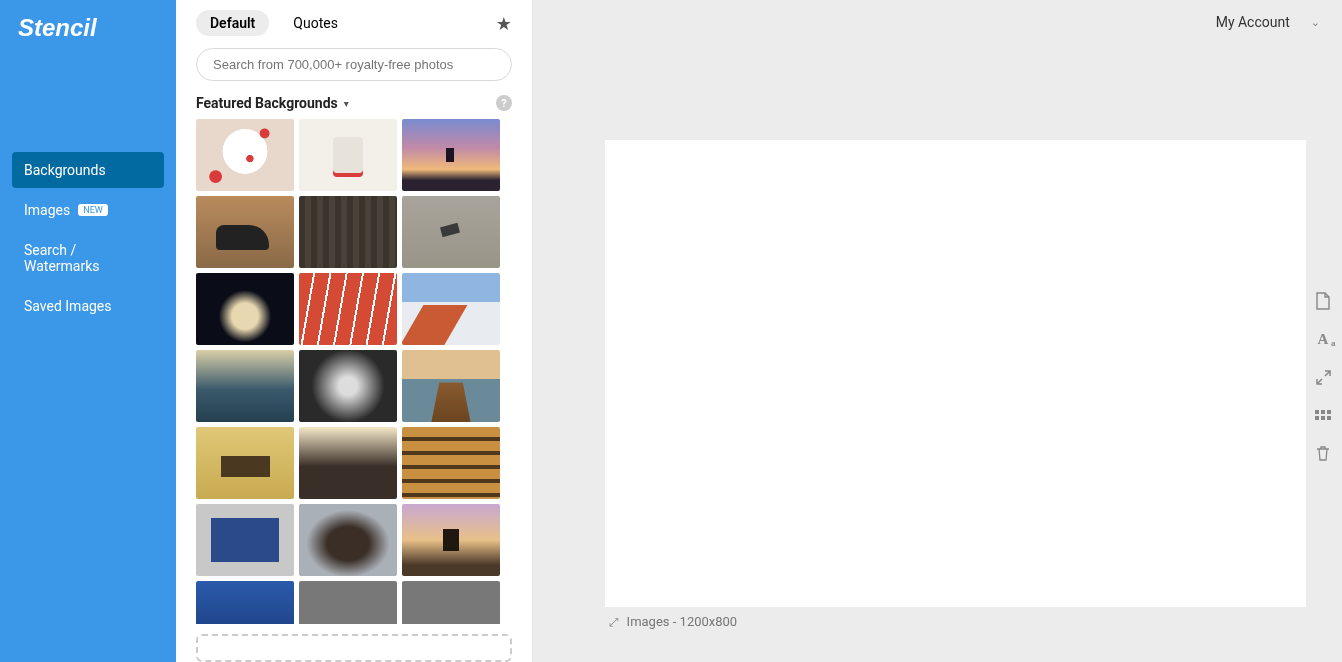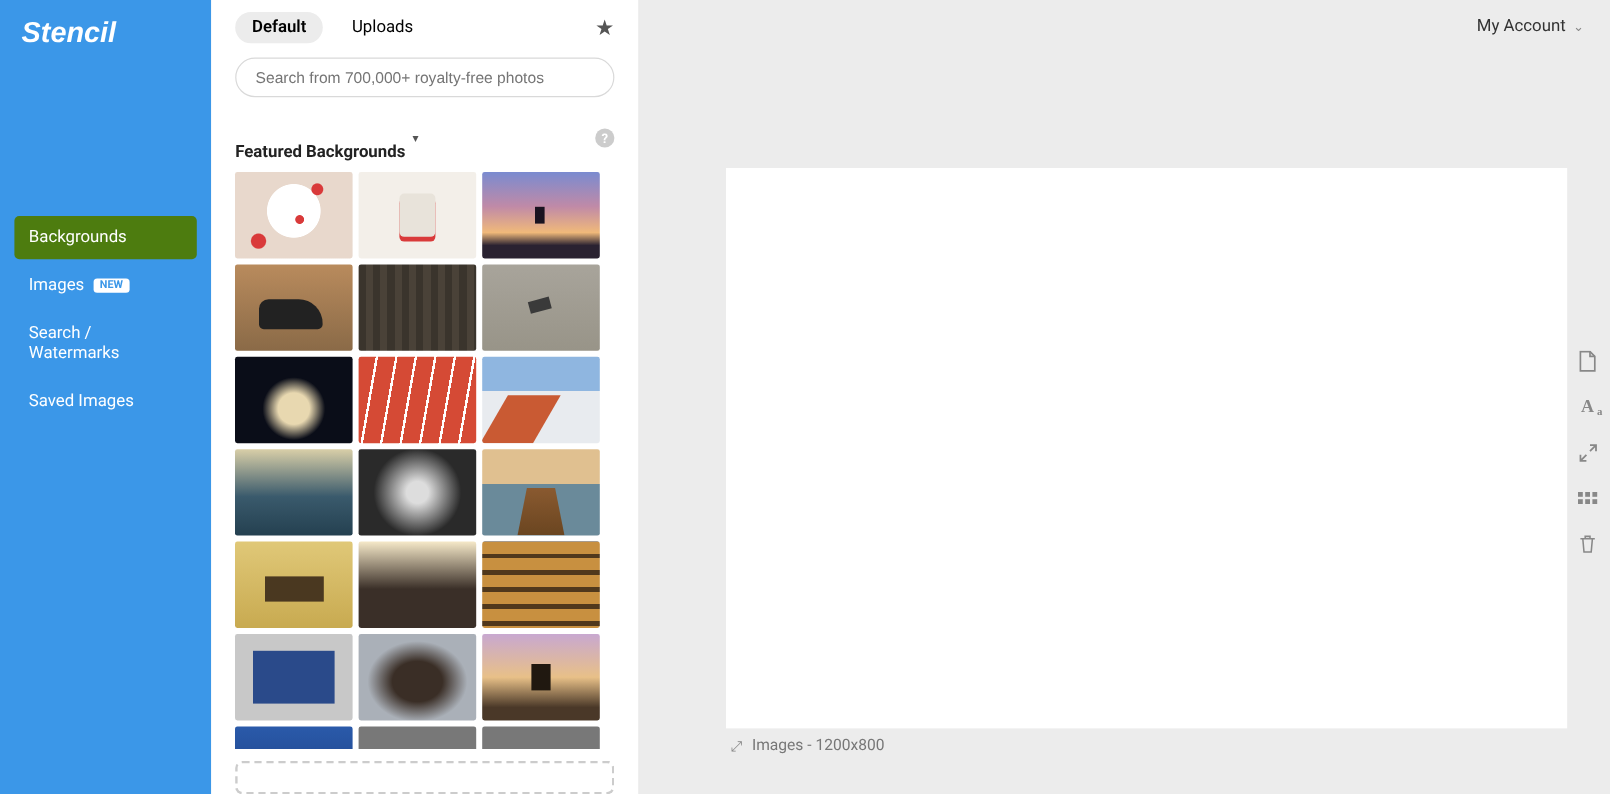--- a/index.html
+++ b/index.html
@@ -5,36 +5,36 @@
 * { margin: 0; padding: 0; box-sizing: border-box; }
 body { font-family: -apple-system, BlinkMacSystemFont, "Segoe UI", Roboto, Helvetica, Arial, sans-serif; background: #ececec; overflow: hidden; }
 
 .app { display: flex; width: 1342px; height: 662px; }
 
 
 .sidebar { width: 176px; background: #3b97e8; color: #fff; display: flex; flex-direction: column; }
 .logo { padding: 14px 18px 10px 18px; font-family: Liberation Sans, sans-serif; font-size: 24px; font-weight: 700; font-style: italic; }
 .sidebar-nav { padding-top: 100px; display: flex; flex-direction: column; gap: 0; }
 .sidebar-item { padding: 10px 12px; margin: 0 12px 4px 12px; font-size: 14px; cursor: pointer; border-radius: 4px; display: flex; align-items: center; gap: 8px; }
-.sidebar-item.active { background: #4d7c0f; margin-top: 28px; }
-.badge-new { background: #fff; color: #3b97e8; font-size: 9px; font-weight: 700; padding: 1px 5px; border-radius: 3px; }
+.sidebar-item.active { background: #0369a1; }
+.badge-new { background: #fff; color: #3b97e8; font-size: 9px; font-weight: 400; padding: 1px 5px; border-radius: 3px; }
 
 
 .library { width: 357px; background: #fff; border-right: 1px solid #e5e5e5; display: flex; flex-direction: column; }
 .tab-row { display: flex; align-items: center; padding: 10px 20px 6px 20px; }
 .tab { font-size: 14px; padding: 5px 14px; border-radius: 14px; cursor: pointer; margin-right: 10px; }
 .tab.active { background: #ececec; font-weight: 600; }
 .tab-spacer { flex: 1; }
 .star-btn { color: #555; font-size: 18px; cursor: pointer; }
 
 .search-wrap { padding: 6px 20px 10px 20px; }
 .search-input { width: 100%; border: 1px solid #d9d9d9; border-radius: 18px; padding: 8px 16px; font-size: 13px; outline: none; color: #b91c1c; }
 
 .section-row { display: flex; align-items: center; padding: 4px 20px 8px 20px; }
-.section-title { font-weight: 700; font-size: 14px; color: #222; margin-top: 24px; }
+.section-title { font-weight: 700; font-size: 14px; color: #222; }
 .chev { margin-left: 6px; color: #555; font-size: 10px; }
 .section-spacer { flex: 1; }
 .help-dot { width: 16px; height: 16px; border-radius: 50%; background: #ccc; color: #fff; font-size: 11px; font-weight: 700; display: flex; align-items: center; justify-content: center; cursor: pointer; }
 
 .thumb-scroll { flex: 1; overflow-y: auto; padding: 0 14px 6px 20px; }
 .thumb-scroll::-webkit-scrollbar { width: 8px; }
 .thumb-scroll::-webkit-scrollbar-thumb { background: #c8c8c8; border-radius: 4px; }
 .thumb-grid { display: grid; grid-template-columns: repeat(3, 98px); gap: 5px; }
 .thumb { width: 98px; height: 72px; background: #999; border-radius: 2px; cursor: pointer; overflow: hidden; }
 
@@ -67,21 +67,21 @@
 .tface { background: radial-gradient(ellipse at 50% 55%,#3a2e26 30%,#aab0b8 60%);}
 .tsunset2 { background: linear-gradient(180deg,#c8a8d0 0%,#e8c088 50%,#4a3828 85%); position:relative;}
 .tsunset2::after{content:"";position:absolute;left:42%;top:35%;width:16px;height:22px;background:#201810;}
 .tblue { background: linear-gradient(#2a5aaa,#1a3a7a);}
 .tgrey { background:#787878;}
 
 .dropzone { margin: 10px 20px 0 20px; height: 28px; border: 2px dashed #ccc; border-radius: 6px; }
 
 
 .canvas-area { flex: 1; position: relative; background: #ececec; }
-.topbar { position: absolute; top: 0; right: 0; height: 44px; display: flex; align-items: center; padding-right: 22px; font-size: 14px; color: #333; cursor: pointer; gap: 6px; }
+.topbar { position: absolute; top: 0; right: 0; height: 44px; display: flex; align-items: center; padding-right: 22px; font-size: 14px; color: #333; cursor: pointer; gap: 21px; }
 .canvas-box { position: absolute; left: 72px; top: 140px; width: 701px; height: 467px; background: #fff; }
 .canvas-label { position: absolute; left: 76px; top: 614px; font-size: 13px; color: #777; display: flex; align-items: center; gap: 8px; }
 .resize-icon { font-size: 12px; color: #888; }
 
 .toolbar { position: absolute; right: 8px; top: 290px; display: flex; flex-direction: column; gap: 16px; align-items: center; color: #888; }
 .tool { width: 22px; height: 22px; display:flex; align-items:center; justify-content:center; cursor: pointer; }
 .grid-icon { display:grid; grid-template-columns:repeat(3,4px); grid-template-rows:repeat(2,4px); gap:2px; }
 .grid-icon span { background:#888; }
 
 </style>
@@ -105,21 +105,21 @@
       </div>
       <div class="sidebar-item">
         <span>Saved Images</span>
       </div>
     </nav>
   </aside>
 
   <section class="library">
     <div class="tab-row">
       <div class="tab active">Default</div>
-      <div class="tab">Uploads</div>
+      <div class="tab">Quotes</div>
       <div class="tab-spacer"></div>
       <div class="star-btn">★</div>
     </div>
 
     <div class="search-wrap">
       <input class="search-input" placeholder="Search from 700,000+ royalty-free photos" style="">
     </div>
 
     <div class="section-row">
       <span class="section-title">Featured Backgrounds</span>

